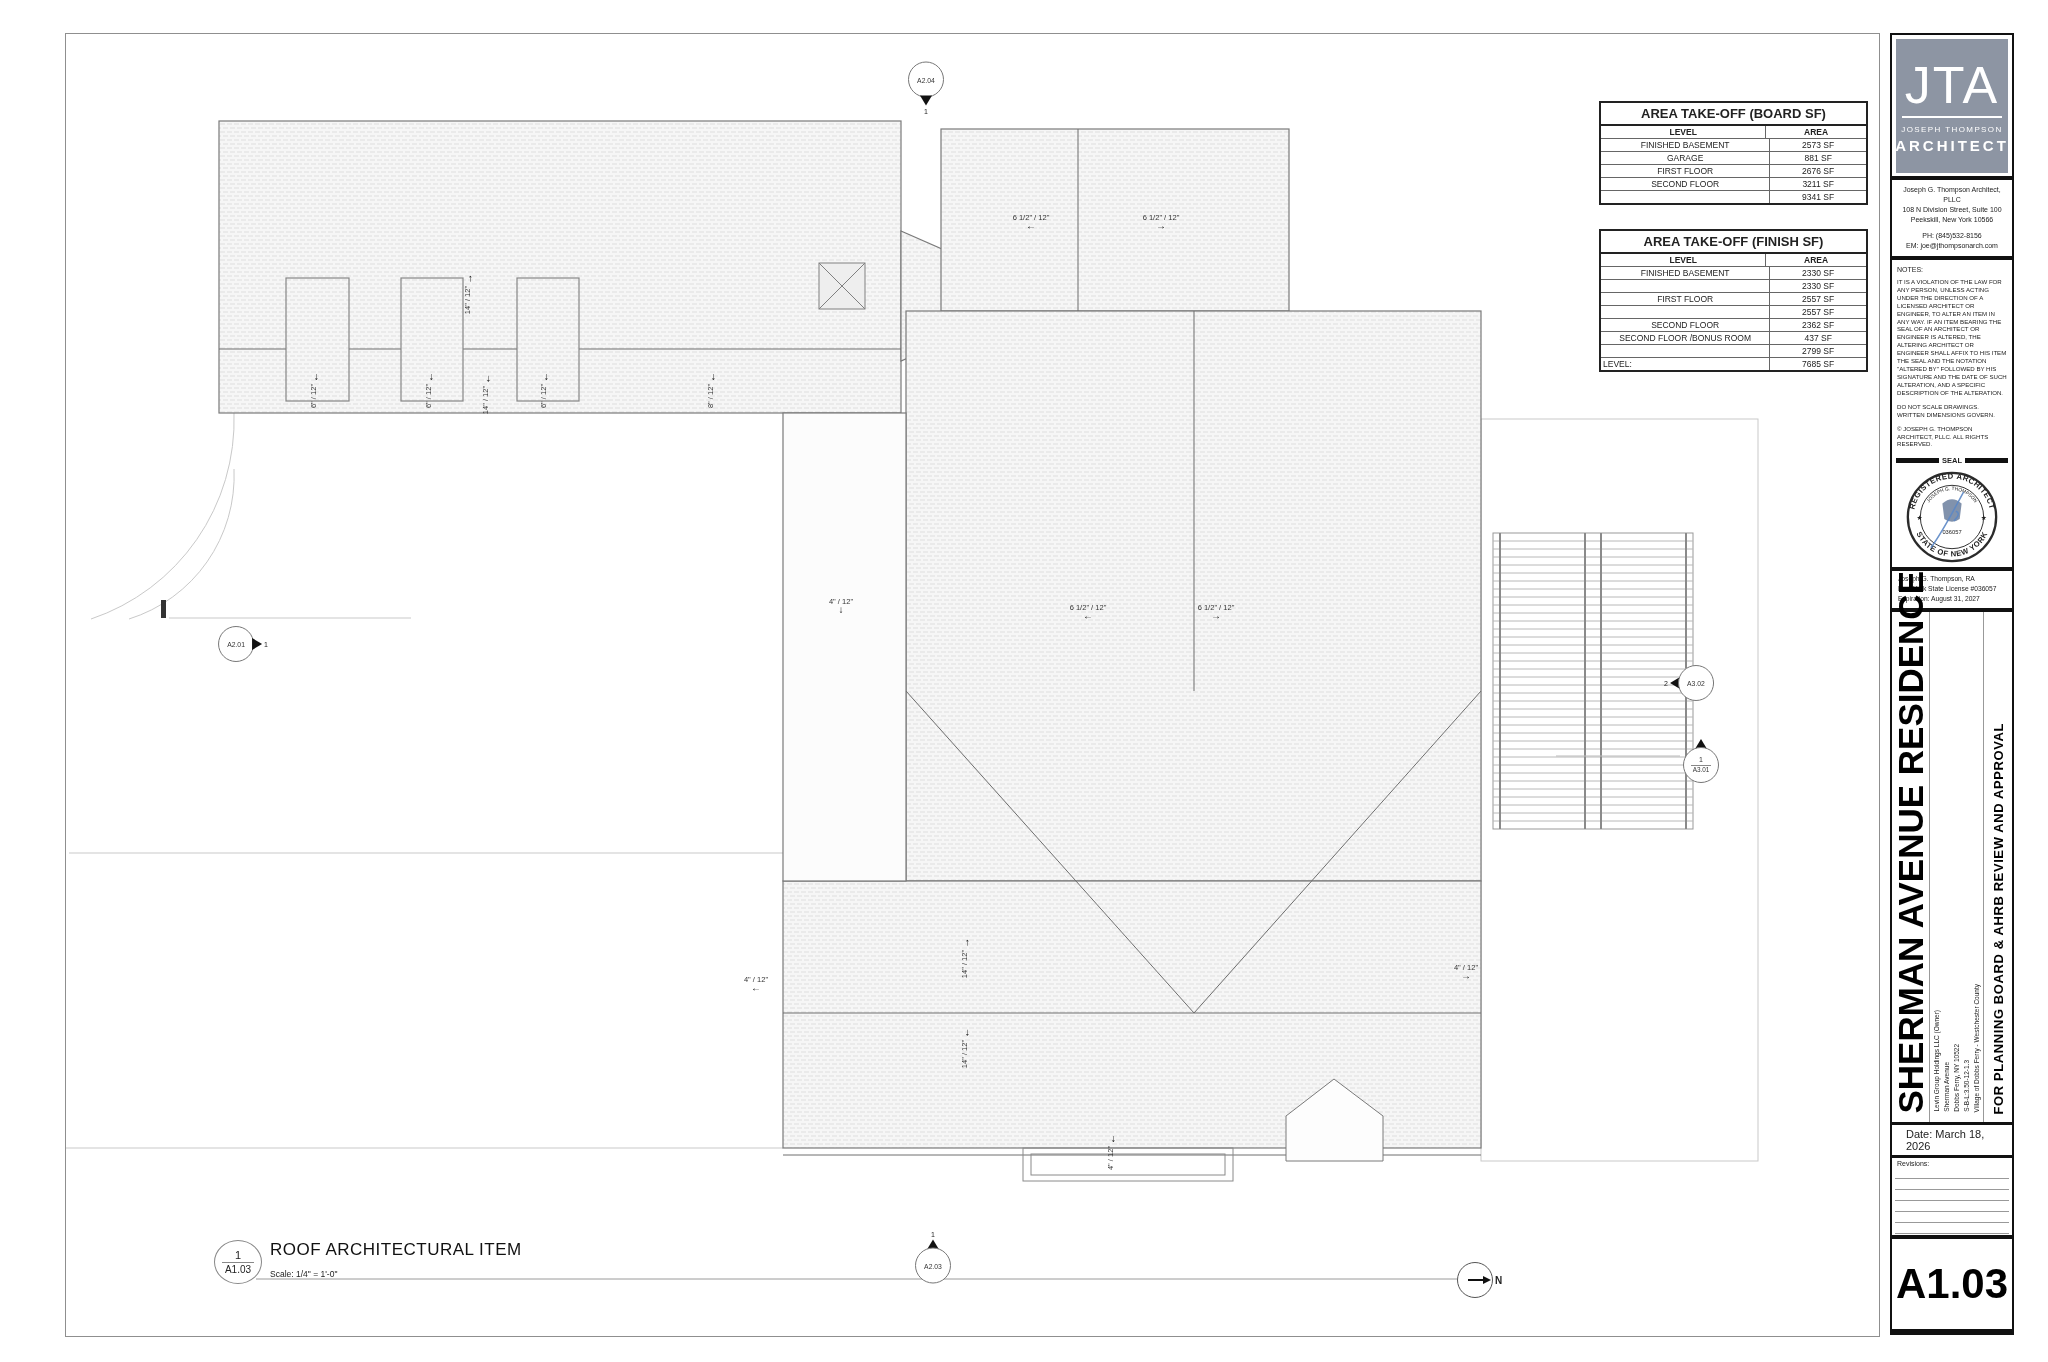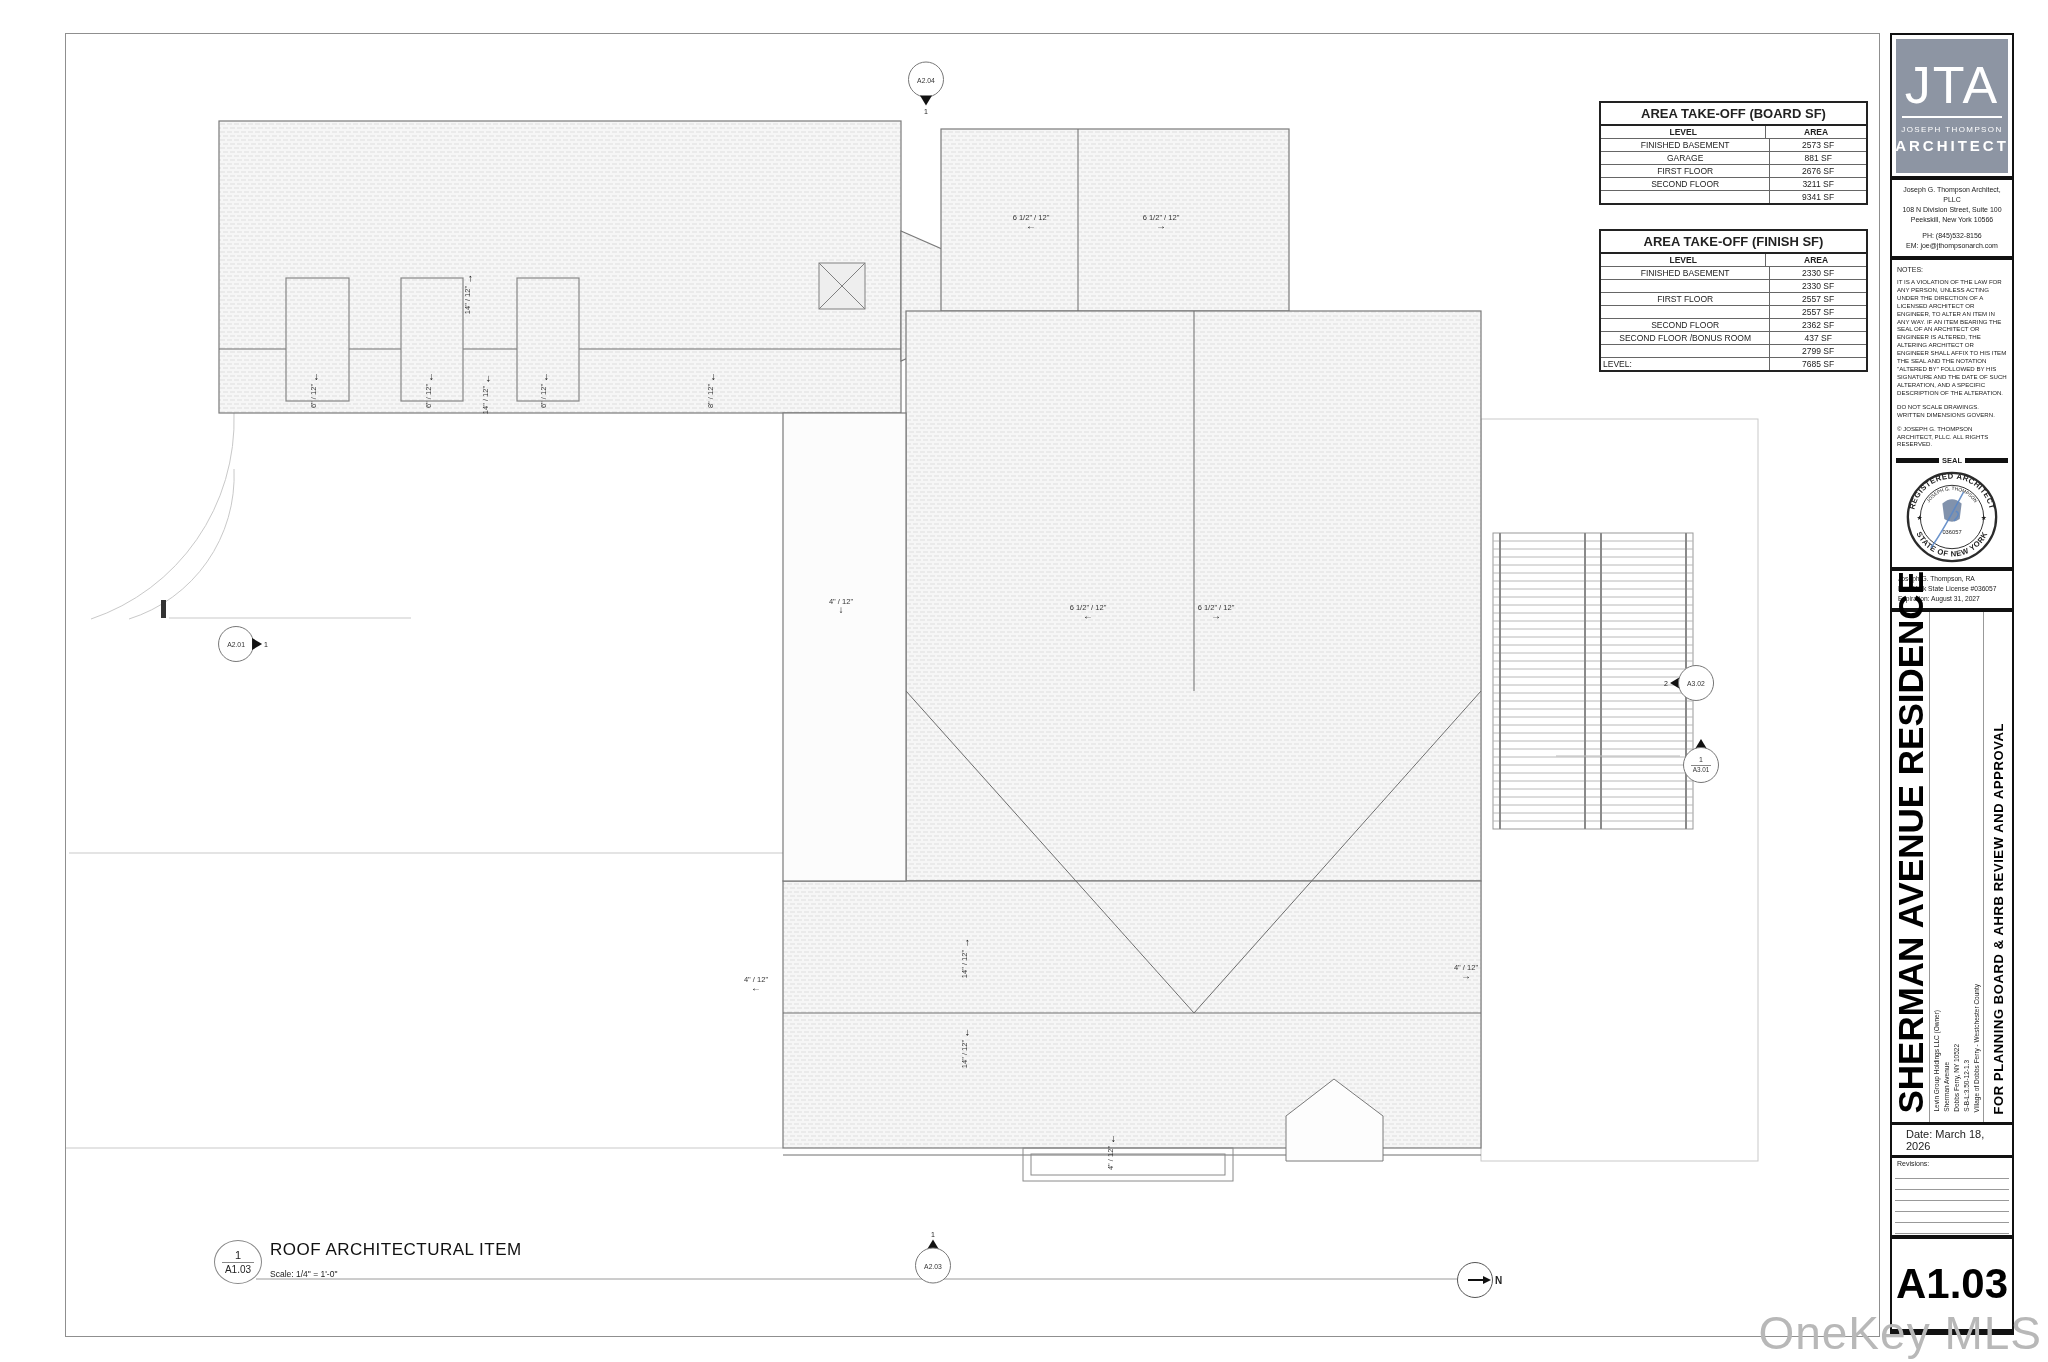--- a/index.html
+++ b/index.html
@@ -455,14 +455,13 @@
       <div class="revline"></div>
       <div class="revline"></div>
       <div class="revline"></div>
       <div class="revline"></div>
       <div class="revline"></div>
     </div>
 
     <div class="sheetno">A1.03</div>
   </div>
 
-  <div class="watermark">OneKey MLS</div>
 </div>
 
 </body></html>

